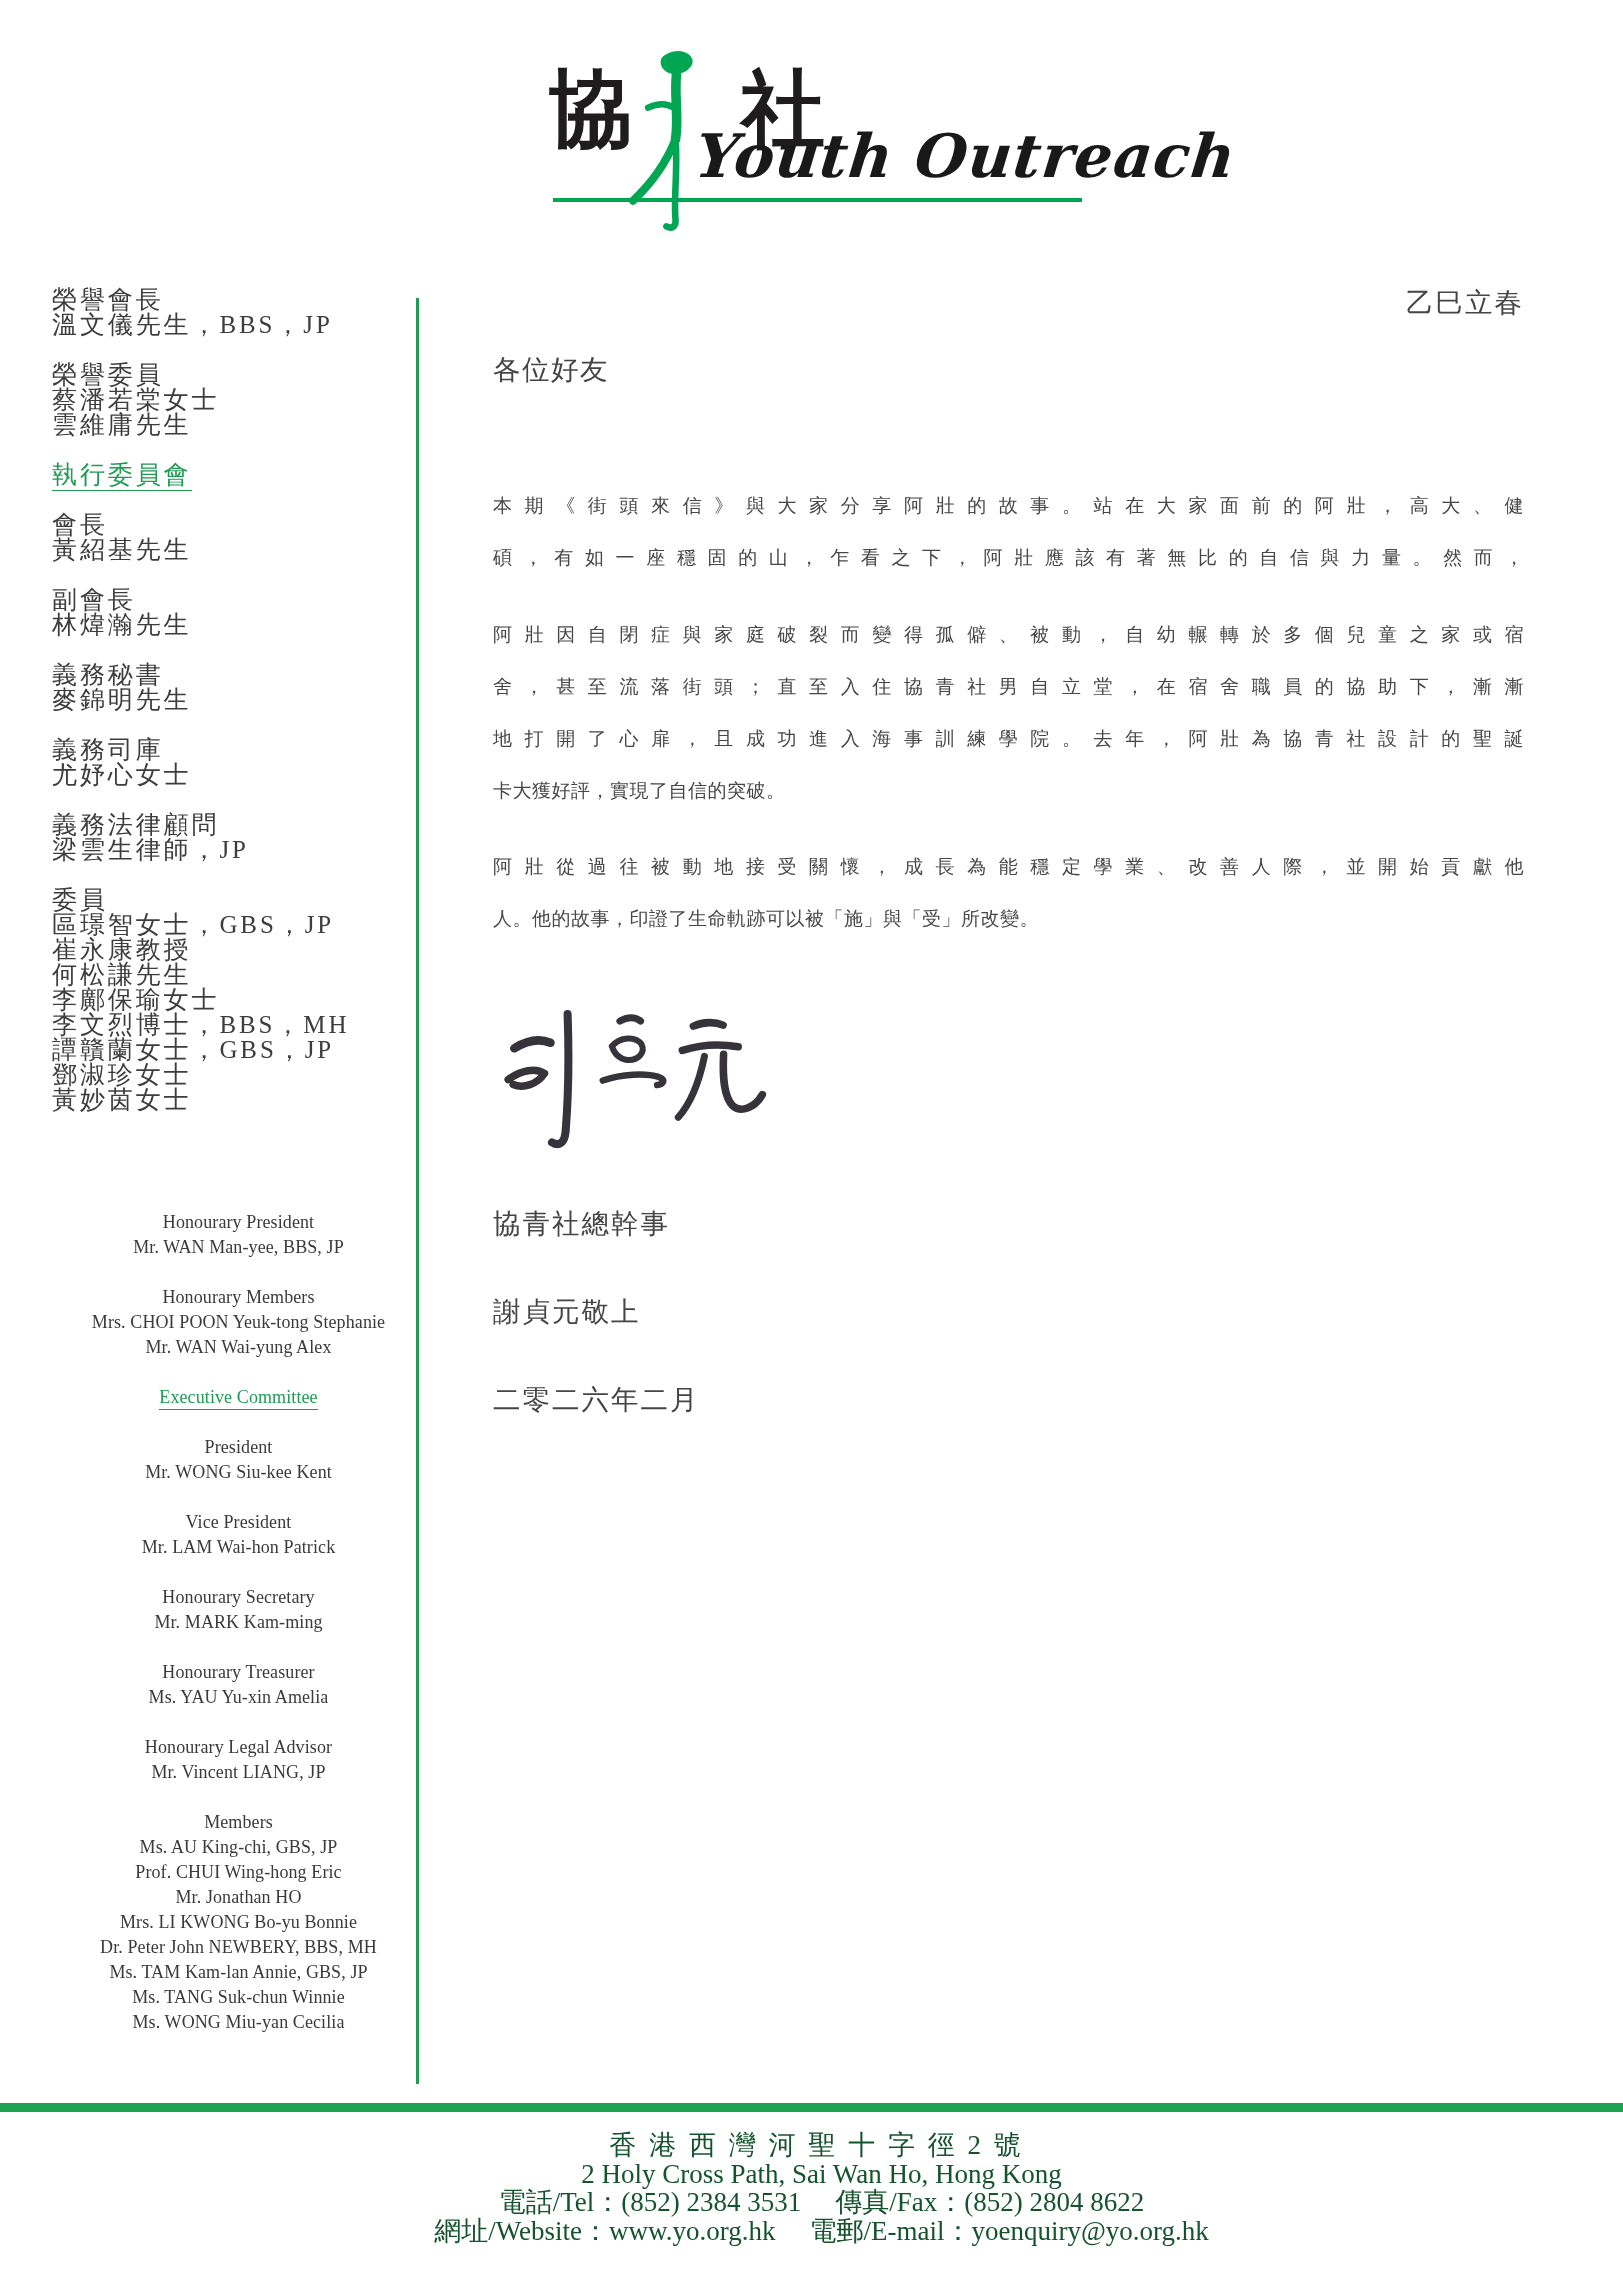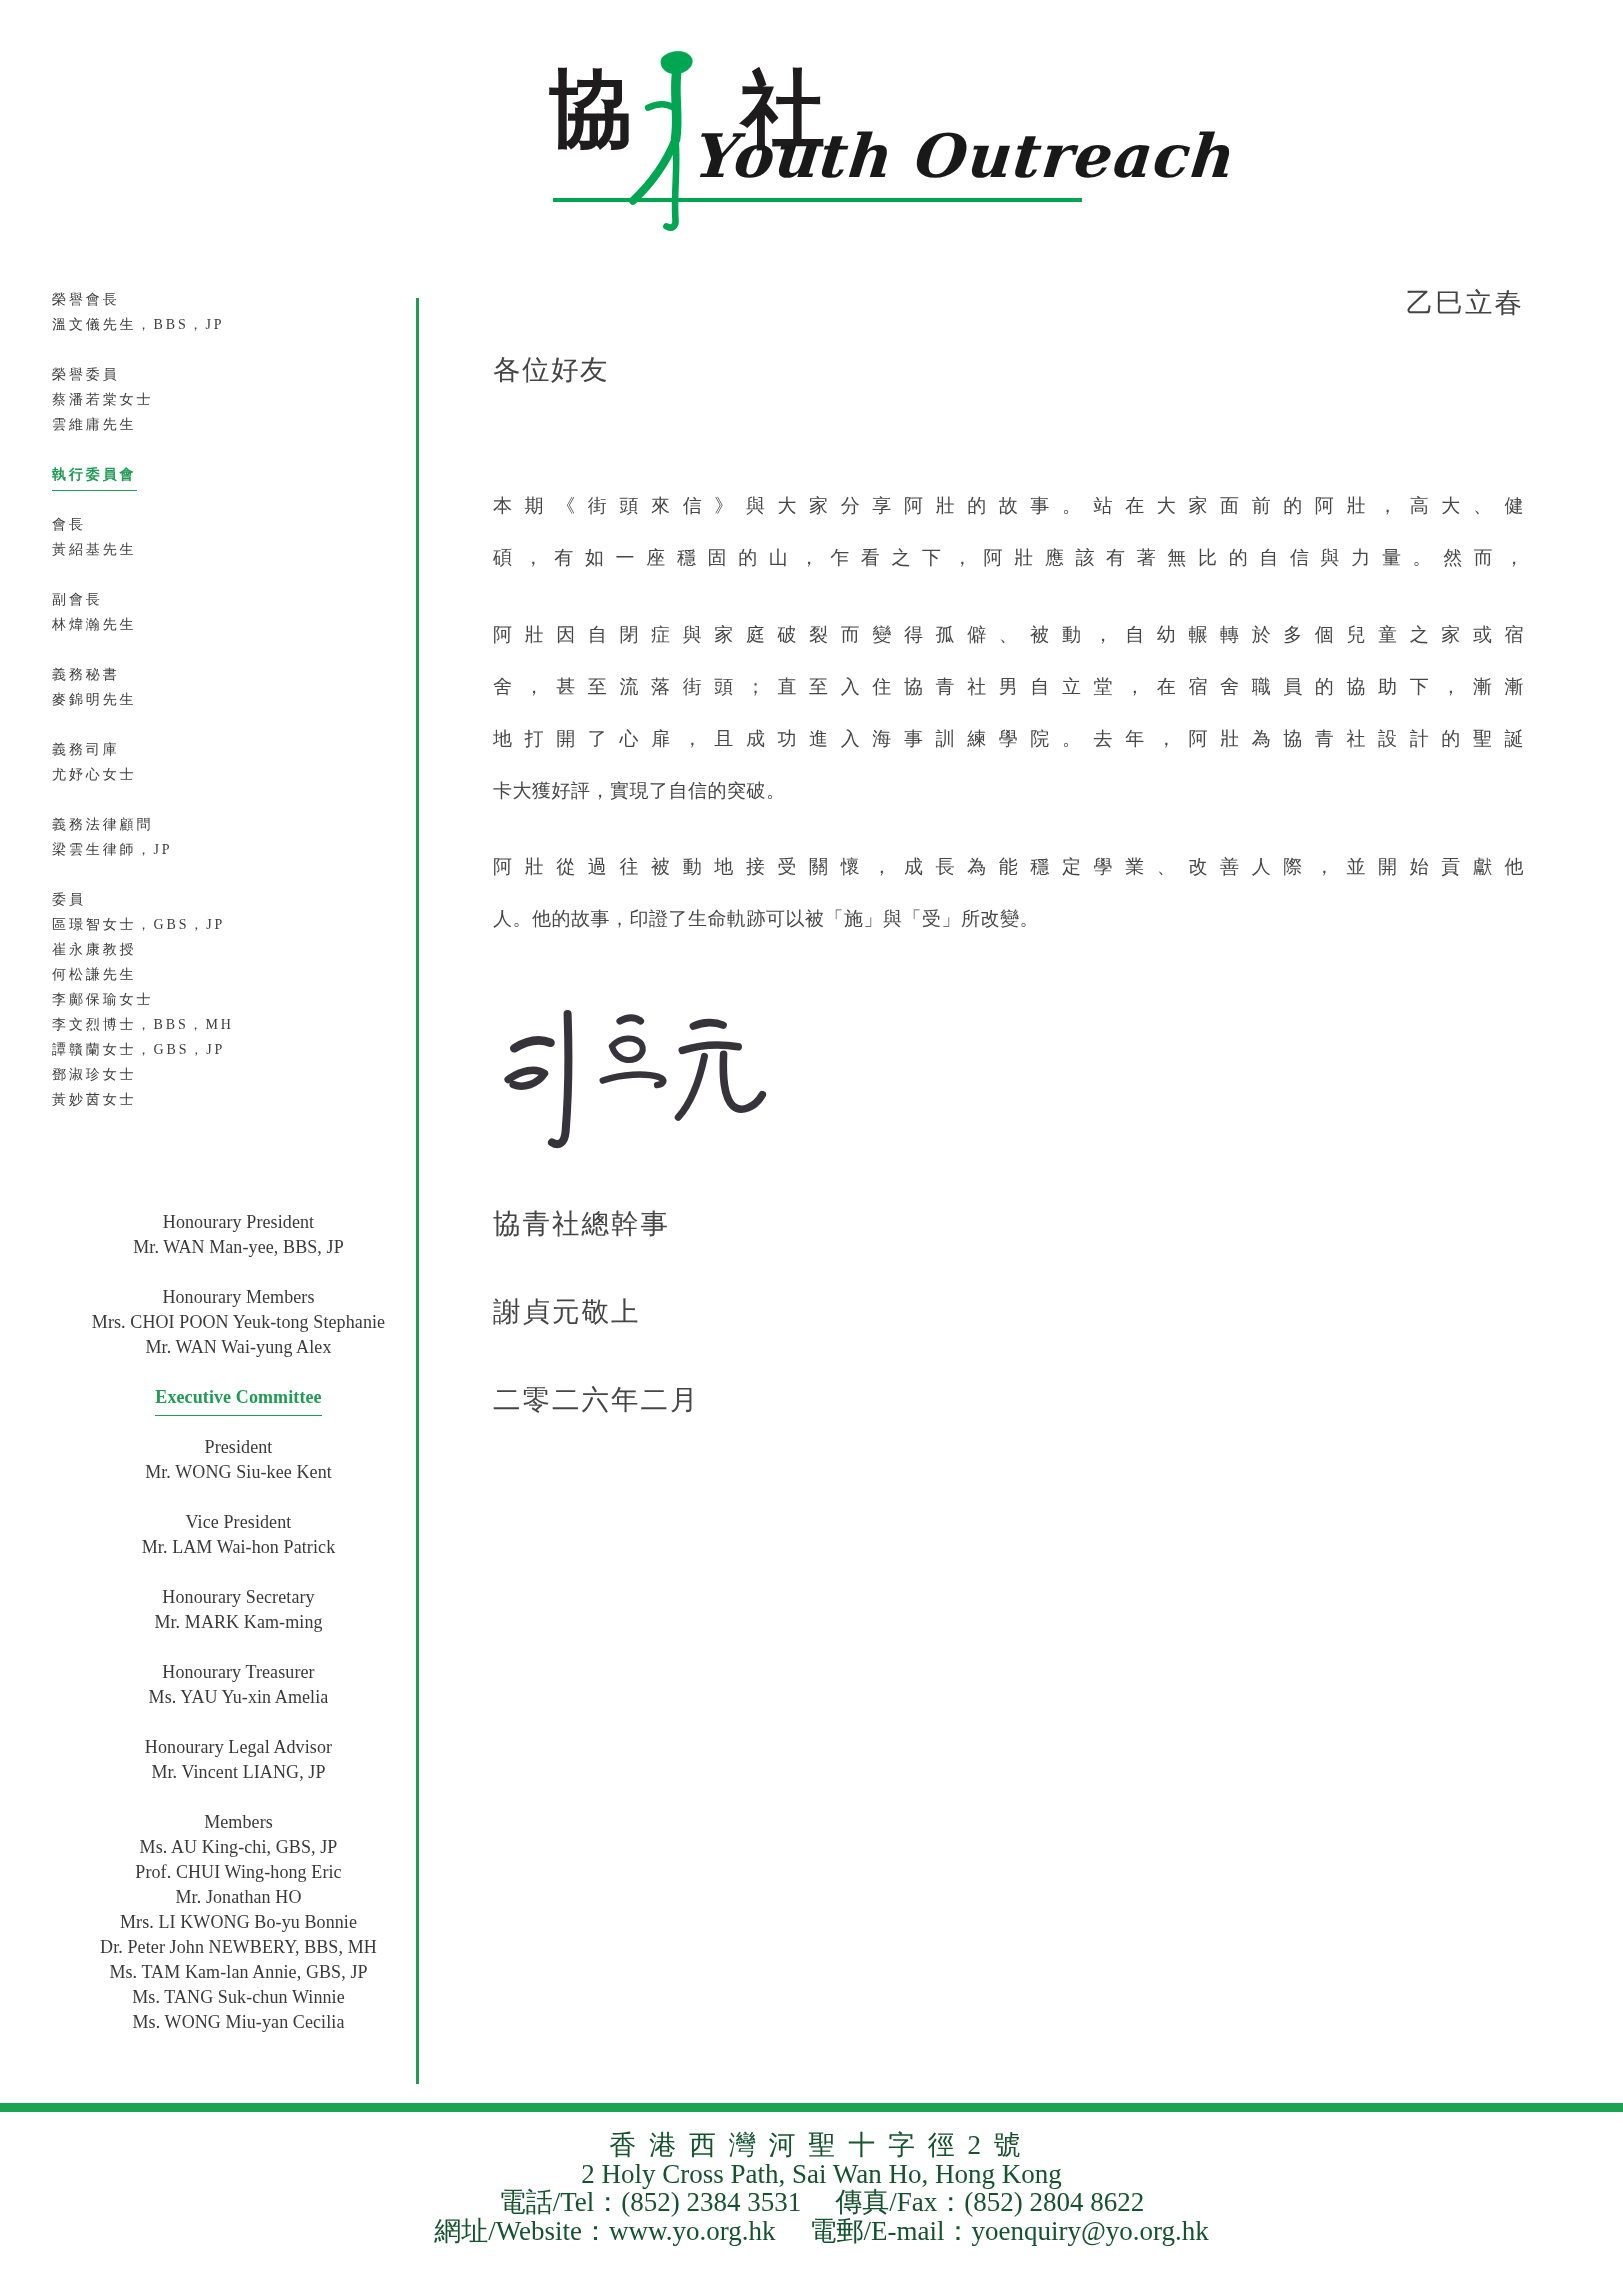--- a/index.html
+++ b/index.html
@@ -22,23 +22,23 @@
     position:absolute;left:151px;top:79px;width:393px;
     font-family:"DejaVu Serif","Liberation Serif",serif;
     font-style:italic;font-weight:700;font-size:60px;color:#191919;
     letter-spacing:1px;white-space:nowrap;transform:skewX(-6deg);
   }
   .logo-rule{position:absolute;left:7.9px;top:156px;width:529px;height:4.4px;}
 
   
   .sidebar{position:absolute;left:52px;top:287px;width:373px;}
   .side-sec{margin-bottom:25px;}
-  .side-line{font-size:14px;line-height:25px;letter-spacing:2.9px;color:#3d3d3d;white-space:nowrap;}
+  .side-line{font-size:25px;line-height:25px;letter-spacing:2.9px;color:#3d3d3d;white-space:nowrap;}
   .side-line.en{font-size:18px;letter-spacing:0.1px;color:#3a3a3a;text-align:center;}
-  .side-head-inline{padding-bottom:8px;border-bottom:1.5px solid;font-weight:bold;}
+  .side-head-inline{padding-bottom:2px;border-bottom:1.5px solid;}
   .side-spacer{height:73px;}
   .vline{position:absolute;left:416px;top:298px;width:2.9px;height:1786px;}
 
   
   .letter{position:absolute;left:493px;top:287px;width:1031px;}
   .date-line{text-align:right;font-size:27.5px;line-height:31px;color:#454545;letter-spacing:2px;}
   .salutation{margin-top:36px;font-size:27.5px;line-height:31px;color:#454545;letter-spacing:1.5px;}
   .paras{margin-top:95px;}
   .para{margin-bottom:24.5px;}
   .pline{

